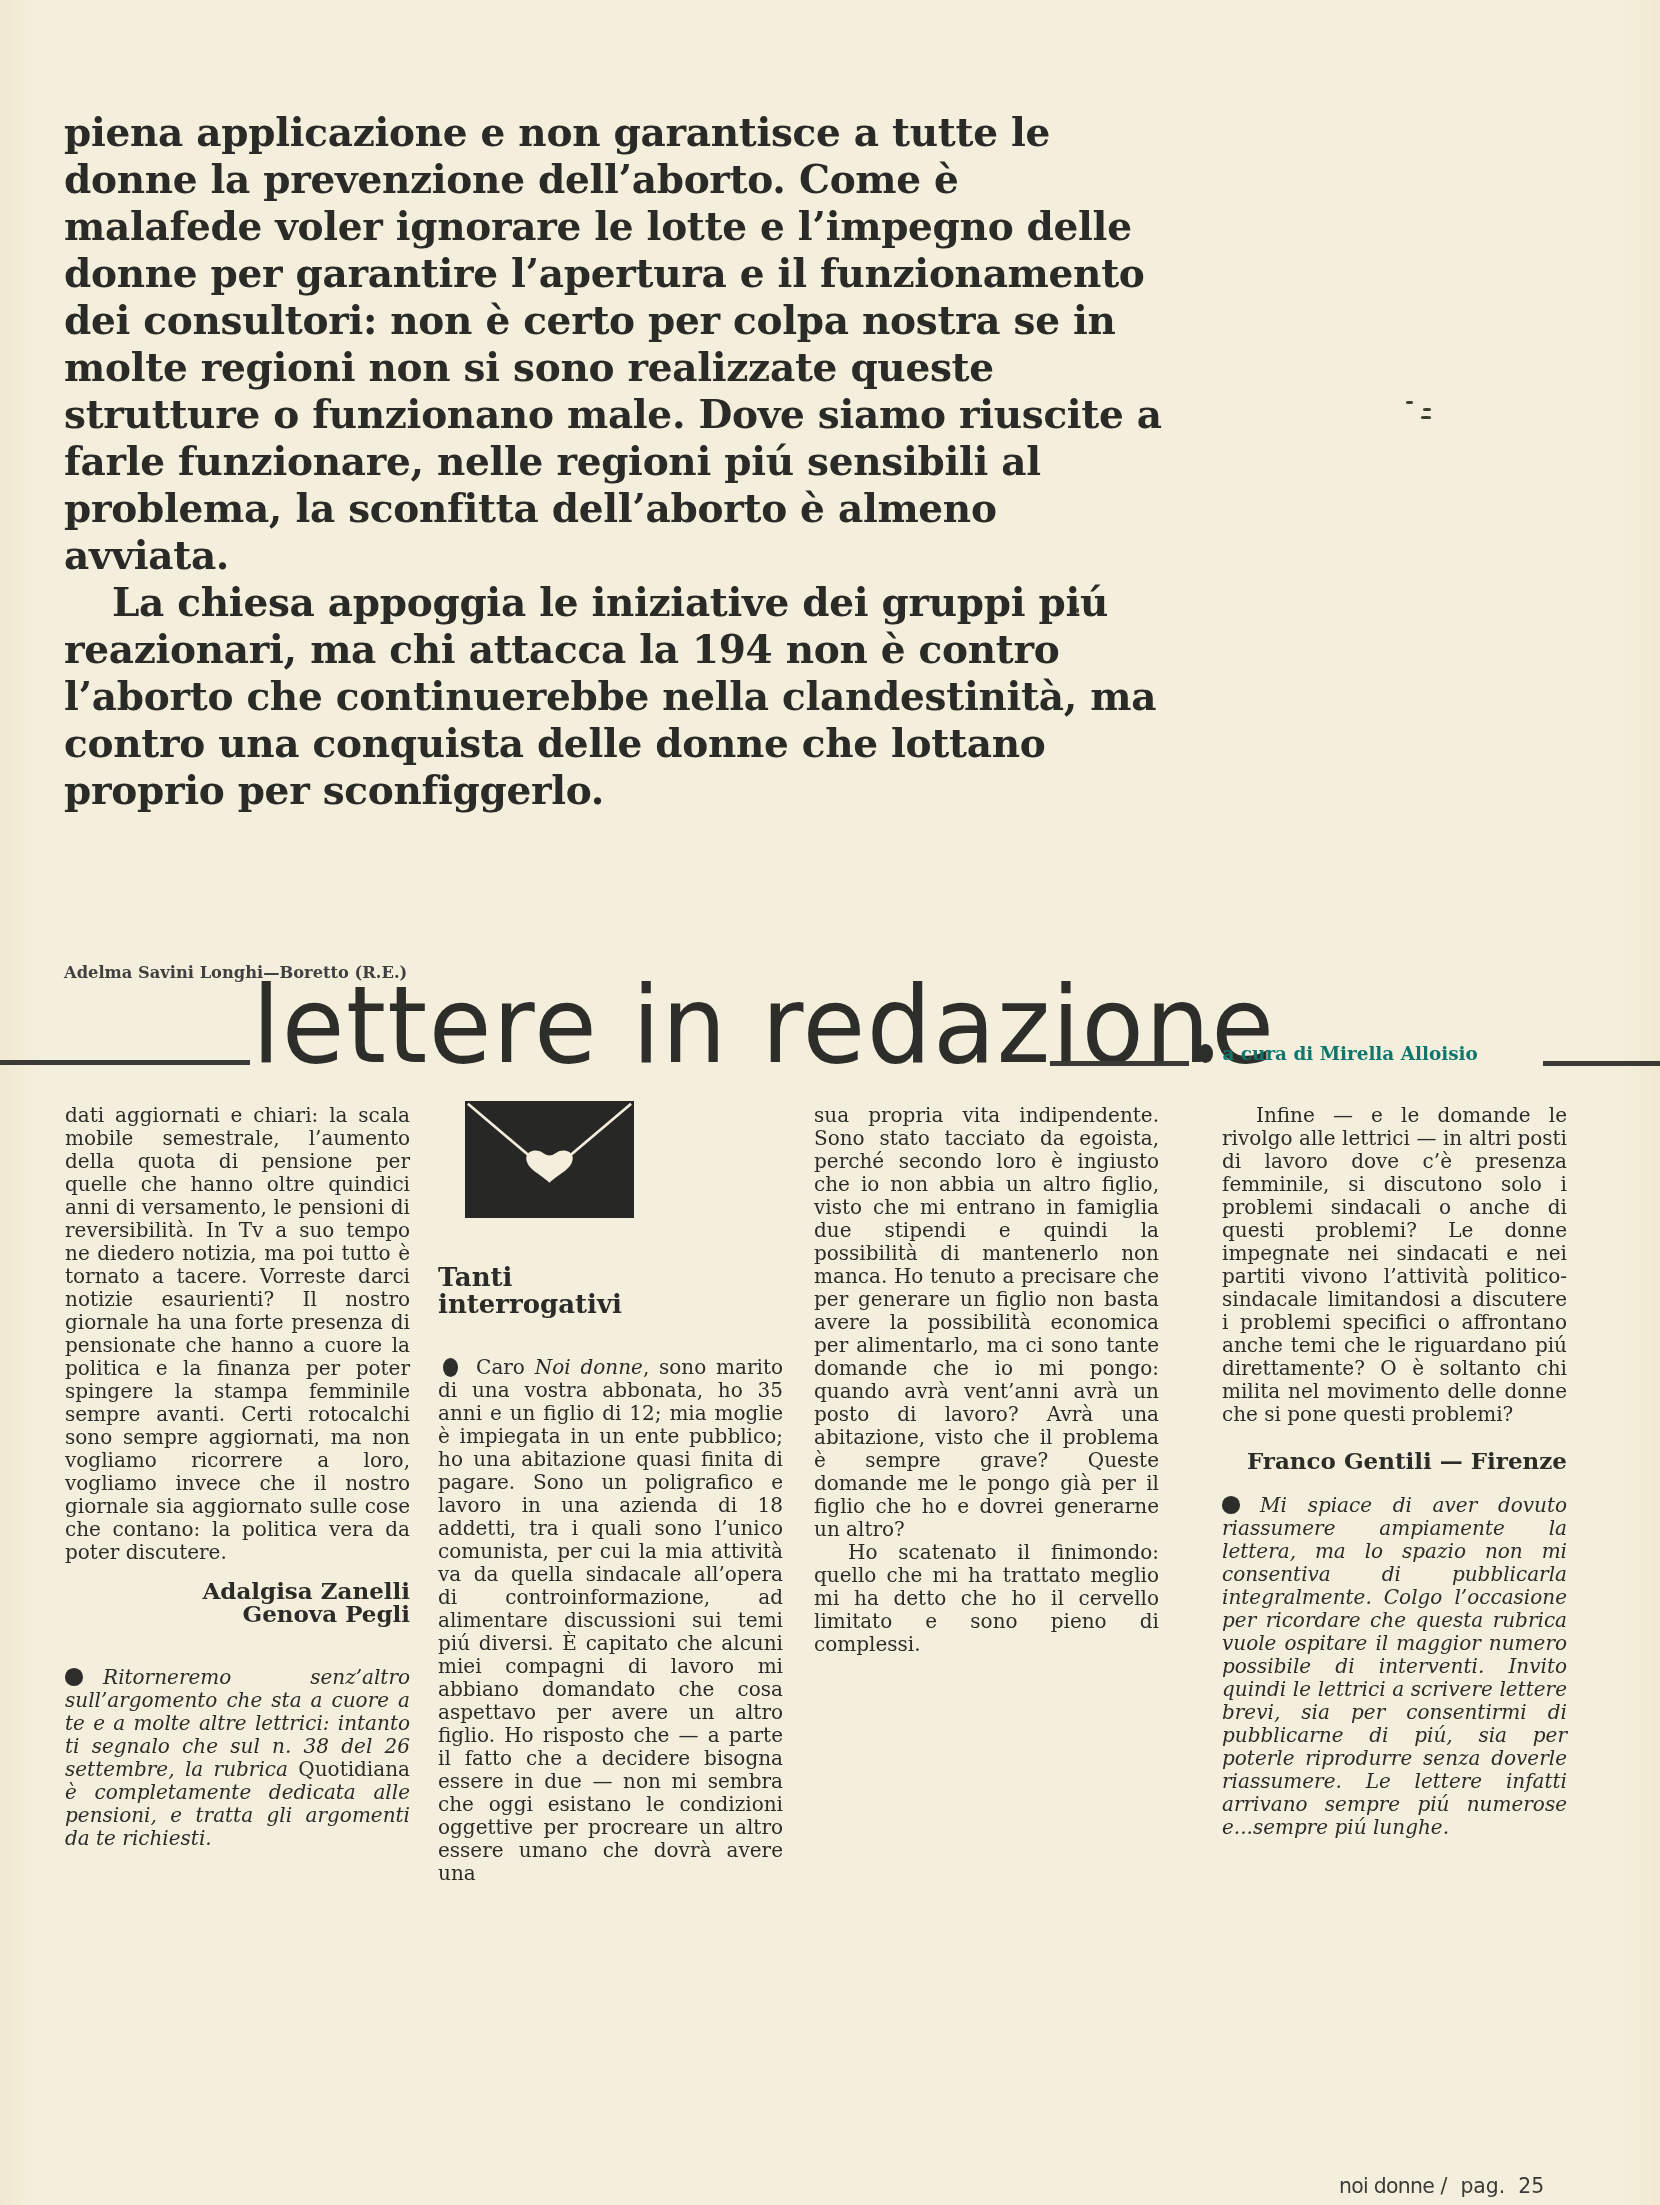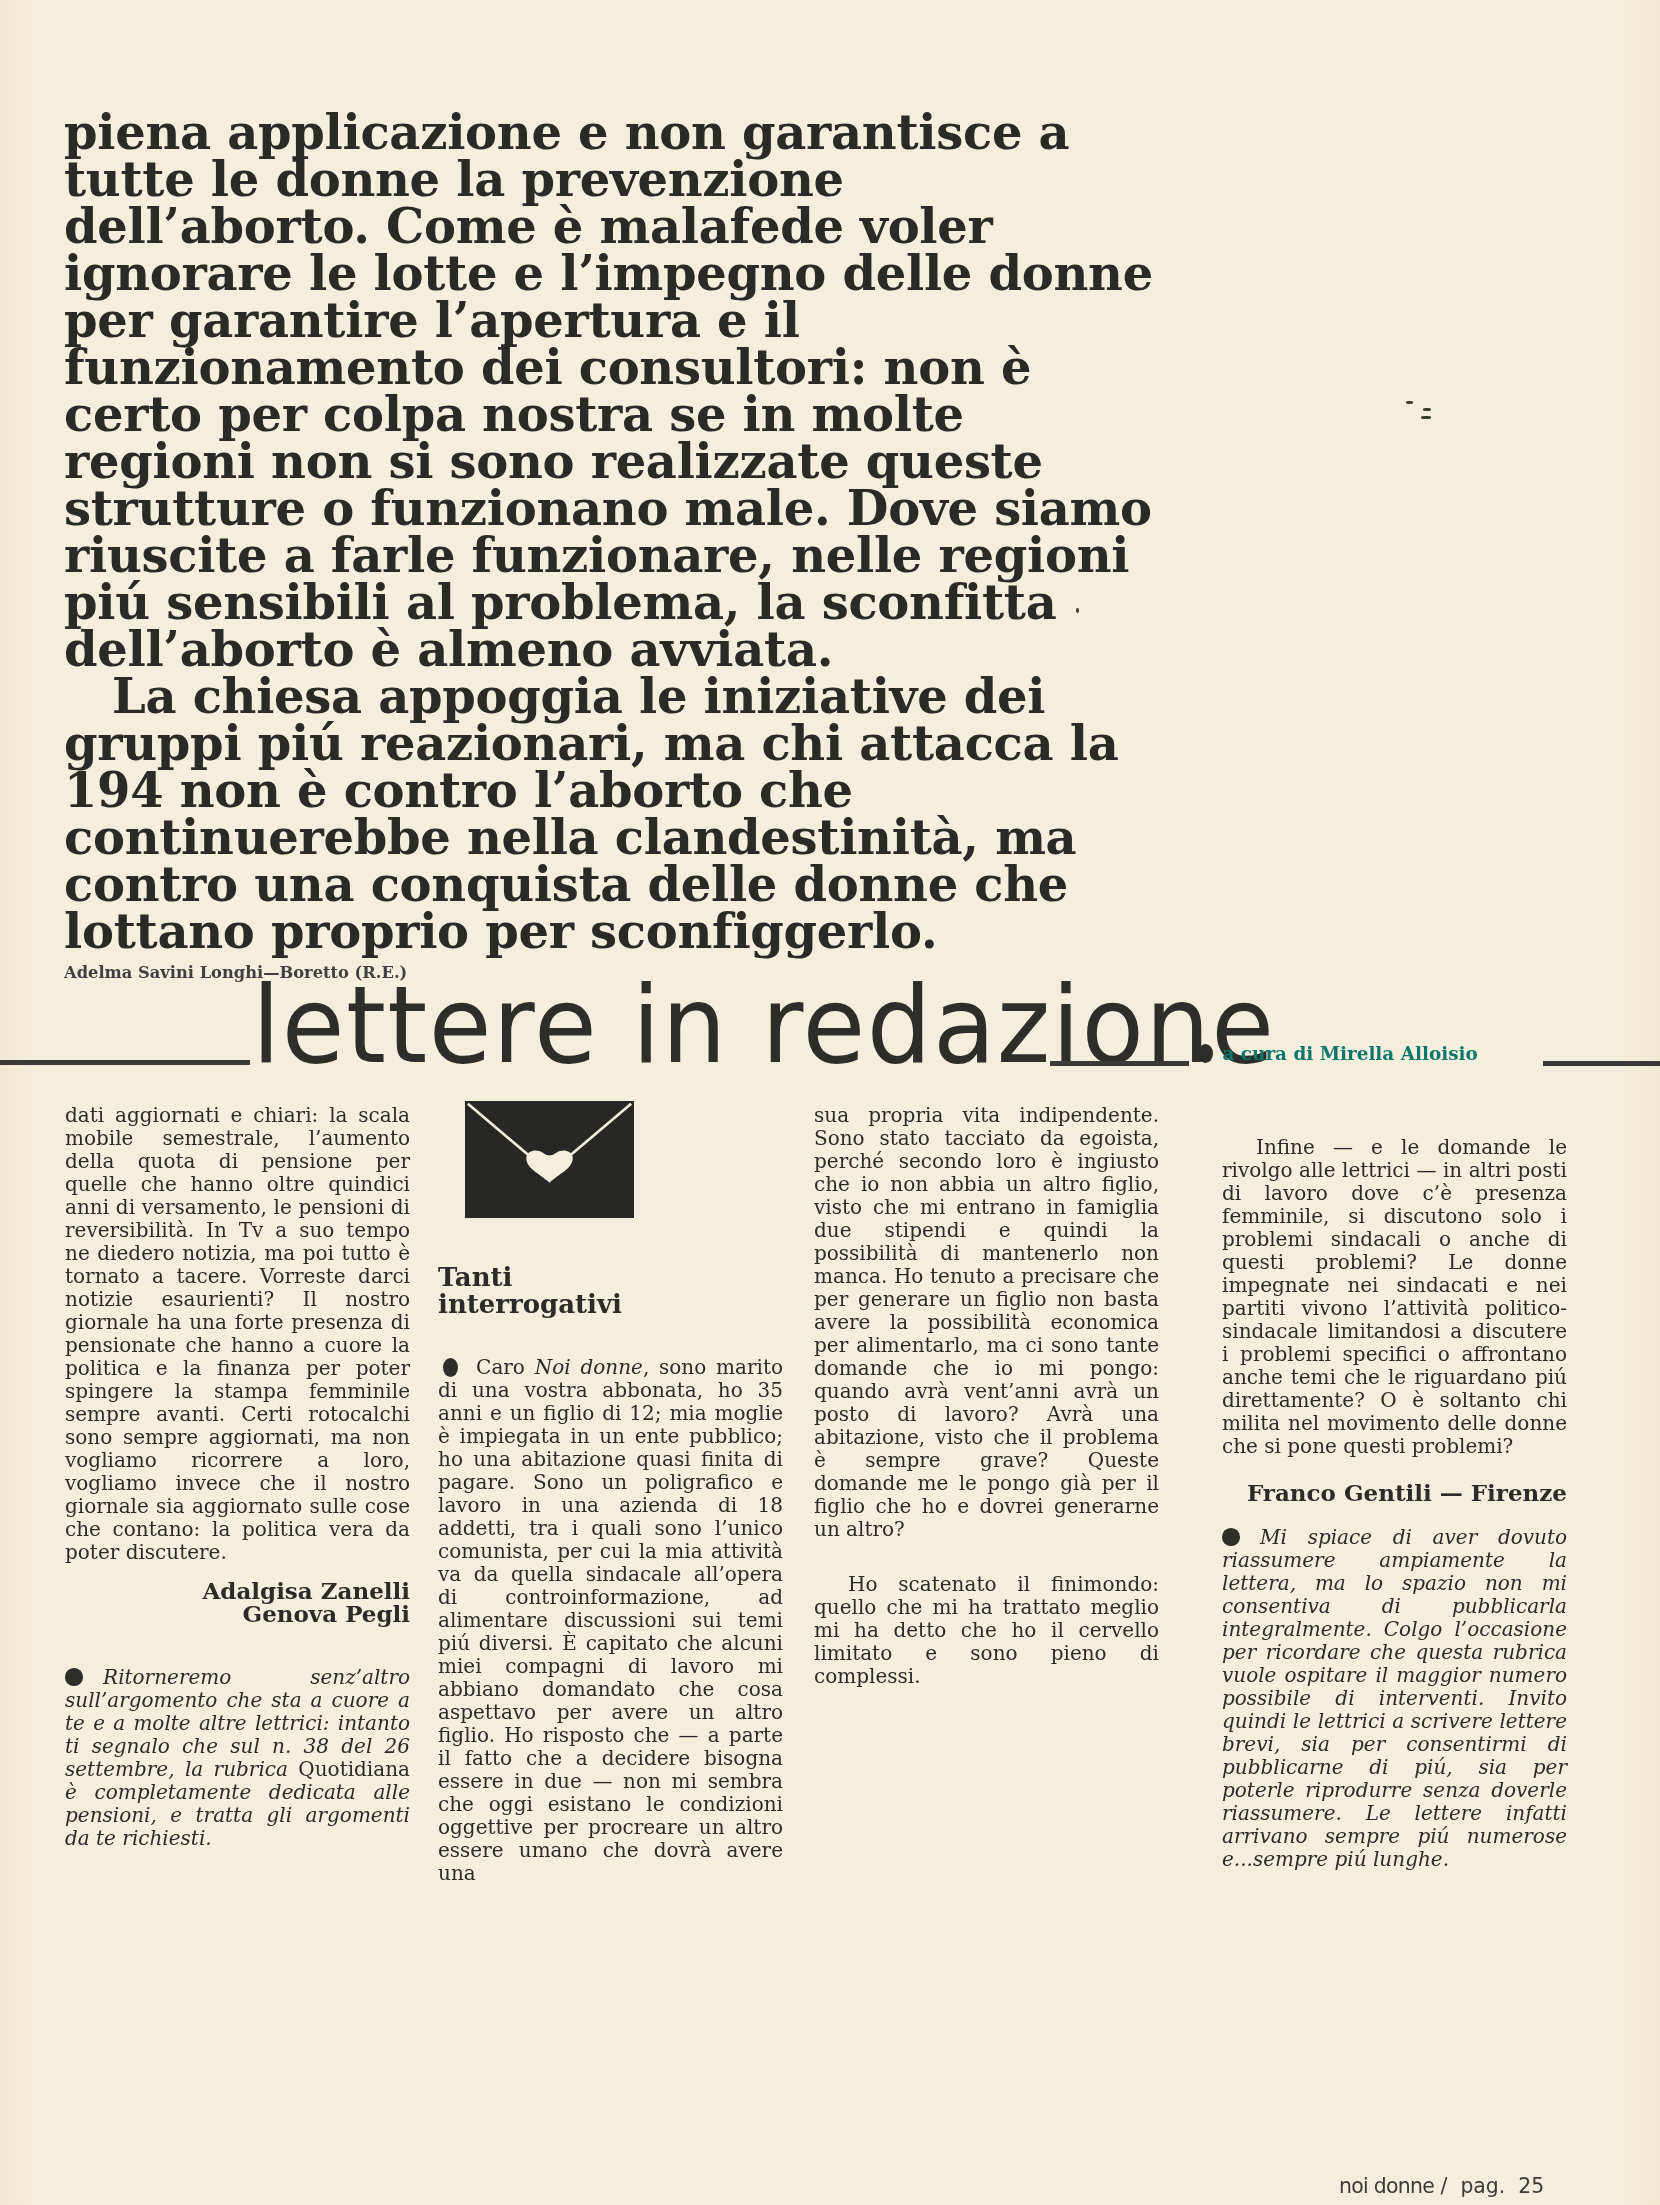--- a/index.html
+++ b/index.html
@@ -10,21 +10,21 @@
       linear-gradient(90deg, rgba(235,220,190,0.35) 0px, rgba(250,246,230,0) 41px, rgba(250,246,230,0) 1618px, rgba(235,220,190,0.35) 1661px);
     color: #2b2b28;
     font-family: "DejaVu Serif", serif;
   }
   .abs { position: absolute; }
 
   
   #top-letter {
     left: 64px; top: 109px; width: 1101px;
     font-family: "DejaVu Serif", serif; font-weight: bold;
-    font-size: 48px; line-height: 47px; letter-spacing: -0.3px;
+    font-size: 39px; line-height: 47px; letter-spacing: -0.3px;
     color: #2a2a27;
   }
   #top-letter p { margin: 0; }
   #top-letter p.indent { text-indent: 48px; }
   #top-signature {
     left: 64px; top: 934px;
     font-family: "DejaVu Serif", serif; font-weight: bold;
     font-size: 16.3px; color: #404040; margin-top: 29px;
   }
   .rule { position: absolute; height: 5.4px; background: #3a3a36; }
@@ -49,21 +49,21 @@
   }
 
   
   .col {
     position: absolute; top: 1104px; width: 345px;
     font-family: "DejaVu Serif", serif;
     font-size: 20px; line-height: 23px; text-align: justify; color: #2b2b28;
     hyphens: manual;
   }
   .col p { margin: 0; }
-  .col p.ind { text-indent: 34px; margin-top: 32px; }
+  .col p.ind { text-indent: 34px; }
   #col1 { left: 65px; }
   #col2 { left: 438px; top: 1096px; }
   #col3 { left: 814px; }
   #col4 { left: 1222px; }
 
   .sig { text-align: right; font-weight: bold; margin-top: 15px !important; font-size: 23px; line-height: 23px; }
   .reply { font-style: italic; margin-top: 41px !important; }
   .reply-inline { font-style: normal; }
   .reply .bullet { width: 17.7px; height: 17.7px; vertical-align: -2px; margin-right: 20.4px; }
 

